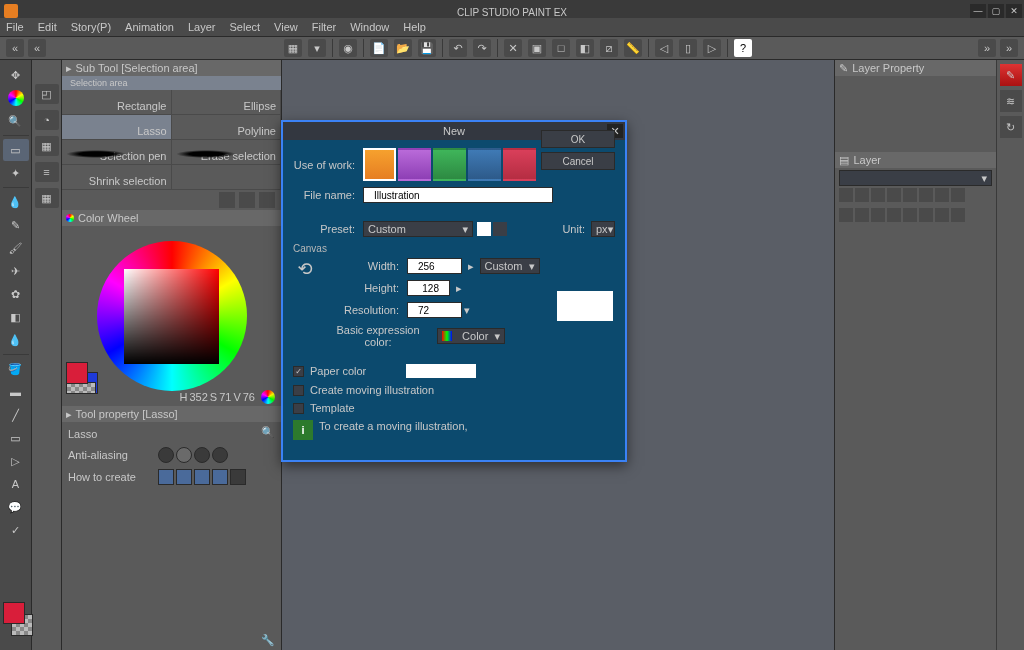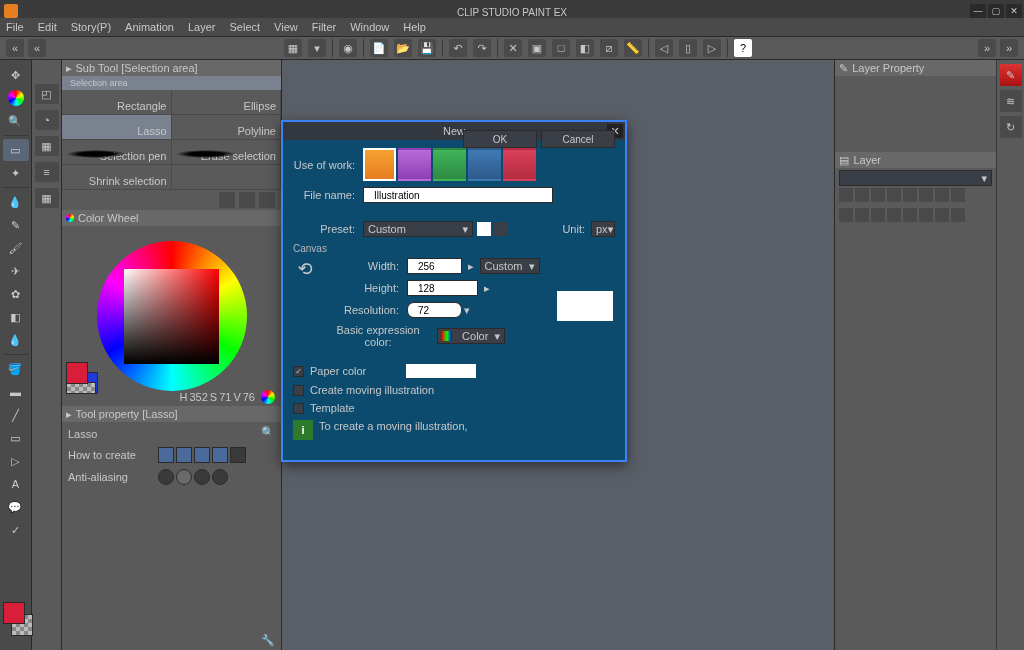--- a/index.html
+++ b/index.html
@@ -57,21 +57,21 @@
 
 .dialog{position:absolute;left:281px;top:120px;width:346px;background:#0c4a6e;border:2px solid #3b82f6;box-shadow:0 4px 12px rgba(0,0,0,.5)}
 .dialog-title{height:18px;background:#333740;display:flex;align-items:center;justify-content:center;position:relative;font-size:10px}
 .dialog-title .x{position:absolute;right:2px;width:16px;height:14px;background:#222;display:flex;align-items:center;justify-content:center;cursor:pointer}
 .dialog-body{padding:8px 10px 14px 10px}
 .dlg-row{display:flex;align-items:center;margin-bottom:6px;font-size:10px}
 .dlg-label{width:70px;text-align:right;padding-right:8px}
 .use-icons{display:flex;gap:2px}
 .use-icons .ui{width:33px;height:33px;cursor:pointer;border:2px solid transparent}
 .use-icons .ui.sel{border-color:#fff}
-.dlg-buttons{position:absolute;right:10px;top:8px;display:flex;flex-direction:row;gap:4px}
+.dlg-buttons{position:absolute;right:10px;top:8px;display:flex;flex-direction:column;gap:4px}
 .dlg-buttons button{width:74px;height:18px;background:#3a3e46;border:1px solid #2a2a2a;color:#c8c8c8;font-size:10px;cursor:pointer}
 .dlg-input{background:#fff;color:#000;border:1px solid #2a2a2a;height:16px;padding:0 10px;font-size:10px}
 .dlg-select{background:#3a3e46;border:1px solid #2a2a2a;height:16px;color:#c8c8c8;font-size:10px;padding:0 4px;display:flex;align-items:center;justify-content:space-between;cursor:pointer}
 .section-label{font-size:10px;color:#b8b8b8;margin:4px 0 4px 0}
 .dlg-check{width:11px;height:11px;background:#3a3e46;border:1px solid #2a2a2a;display:inline-flex;align-items:center;justify-content:center;margin-right:6px;cursor:pointer;font-size:8px}
 .info-icon{width:20px;height:20px;background:#2d7a2d;display:flex;align-items:center;justify-content:center;font-weight:bold;color:#fff;margin-right:6px}
 .color-swatches-bottom{position:absolute;left:3px;bottom:4px}
 .color-swatches-bottom .csw{width:22px;height:22px;border:1px solid #2a2a2a}
 .checker{background:repeating-conic-gradient(#888 0 25%,#bbb 0 50%) 0 0/8px 8px}
 </style>
@@ -253,36 +253,36 @@
     </div>
 
     <div class="panel-header">
       <span>▸</span>
         <span>Tool property [Lasso]</span>
     </div>
     <div class="toolprop-body" style="position:relative">
       <div style="margin-bottom:4px">Lasso</div>
       <span style="position:absolute;right:6px;top:4px;cursor:pointer">🔍</span>
       <div class="toolprop-row">
+        <div class="label">Anti-aliasing</div>
+        <div class="opts">
+          <div class="opt" style="border-radius:50%"></div>
+            <div class="opt" style="border-radius:50%;background:#6a6a6a"></div>
+            <div class="opt" style="border-radius:50%"></div>
+            <div class="opt" style="border-radius:50%"></div>
+        </div>
+      </div>
+      <div class="toolprop-row">
         <div class="label">How to create</div>
         <div class="opts">
           <div class="opt" style="background:#4a6a9a"></div>
             <div class="opt" style="background:#4a6a9a"></div>
             <div class="opt" style="background:#4a6a9a"></div>
             <div class="opt" style="background:#4a6a9a"></div>
             <div class="opt"></div>
-        </div>
-      </div>
-      <div class="toolprop-row">
-        <div class="label">Anti-aliasing</div>
-        <div class="opts">
-          <div class="opt" style="border-radius:50%"></div>
-            <div class="opt" style="border-radius:50%;background:#6a6a6a"></div>
-            <div class="opt" style="border-radius:50%"></div>
-            <div class="opt" style="border-radius:50%"></div>
         </div>
       </div>
     </div>
     <div style="flex:1"></div>
     <div style="height:18px;display:flex;justify-content:flex-end;padding:2px 6px;gap:4px">
       <span style="cursor:pointer">🔧</span>
     </div>
   </div>
 
   <div class="canvas-area"></div>
@@ -388,26 +388,26 @@
           <div class="dlg-label" style="width:80px">Width:</div>
           <input class="dlg-input" style="width: 55px;" value="256">
           <span style="margin:0 6px;cursor:pointer">▸</span>
           <div class="dlg-select" style="width:60px">
               <span>Custom</span>
               <span>▾</span>
             </div>
         </div>
         <div class="dlg-row">
           <div class="dlg-label" style="width:80px">Height:</div>
-          <input class="dlg-input" style="width: 71px;" value="128">
+          <input class="dlg-input" style="width: 43px; text-align: right;" value="128">
           <span style="margin:0 6px;cursor:pointer">▸</span>
         </div>
         <div class="dlg-row">
           <div class="dlg-label" style="width:80px">Resolution:</div>
-          <input class="dlg-input" style="width: 55px; border-radius: 7px;" value="72">
+          <input class="dlg-input" style="width: 55px;" value="72">
           <span style="margin-left:2px;cursor:pointer">▾</span>
         </div>
         <div class="dlg-row">
           <div class="dlg-label" style="width:110px;text-align:center;padding-right:8px">Basic expression color:</div>
           <div class="dlg-select" style="width:68px">
             <span style="width:10px;height:10px;background:linear-gradient(90deg,red,lime,blue);margin-right:4px"></span>
             <span>Color</span>
               <span>▾</span>
           </div>
         </div>

